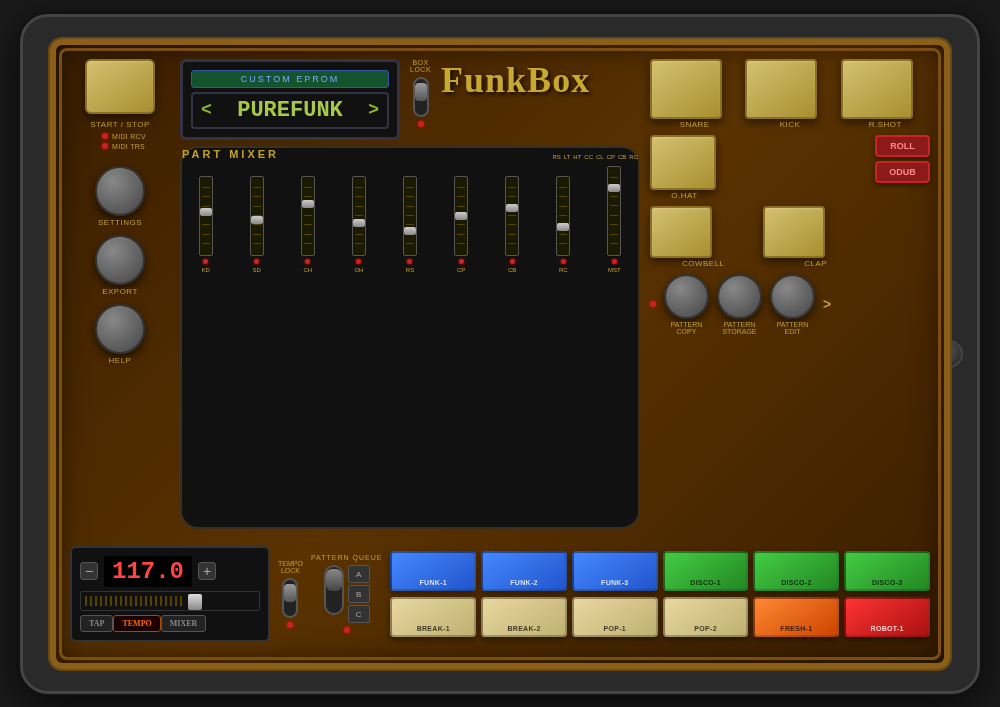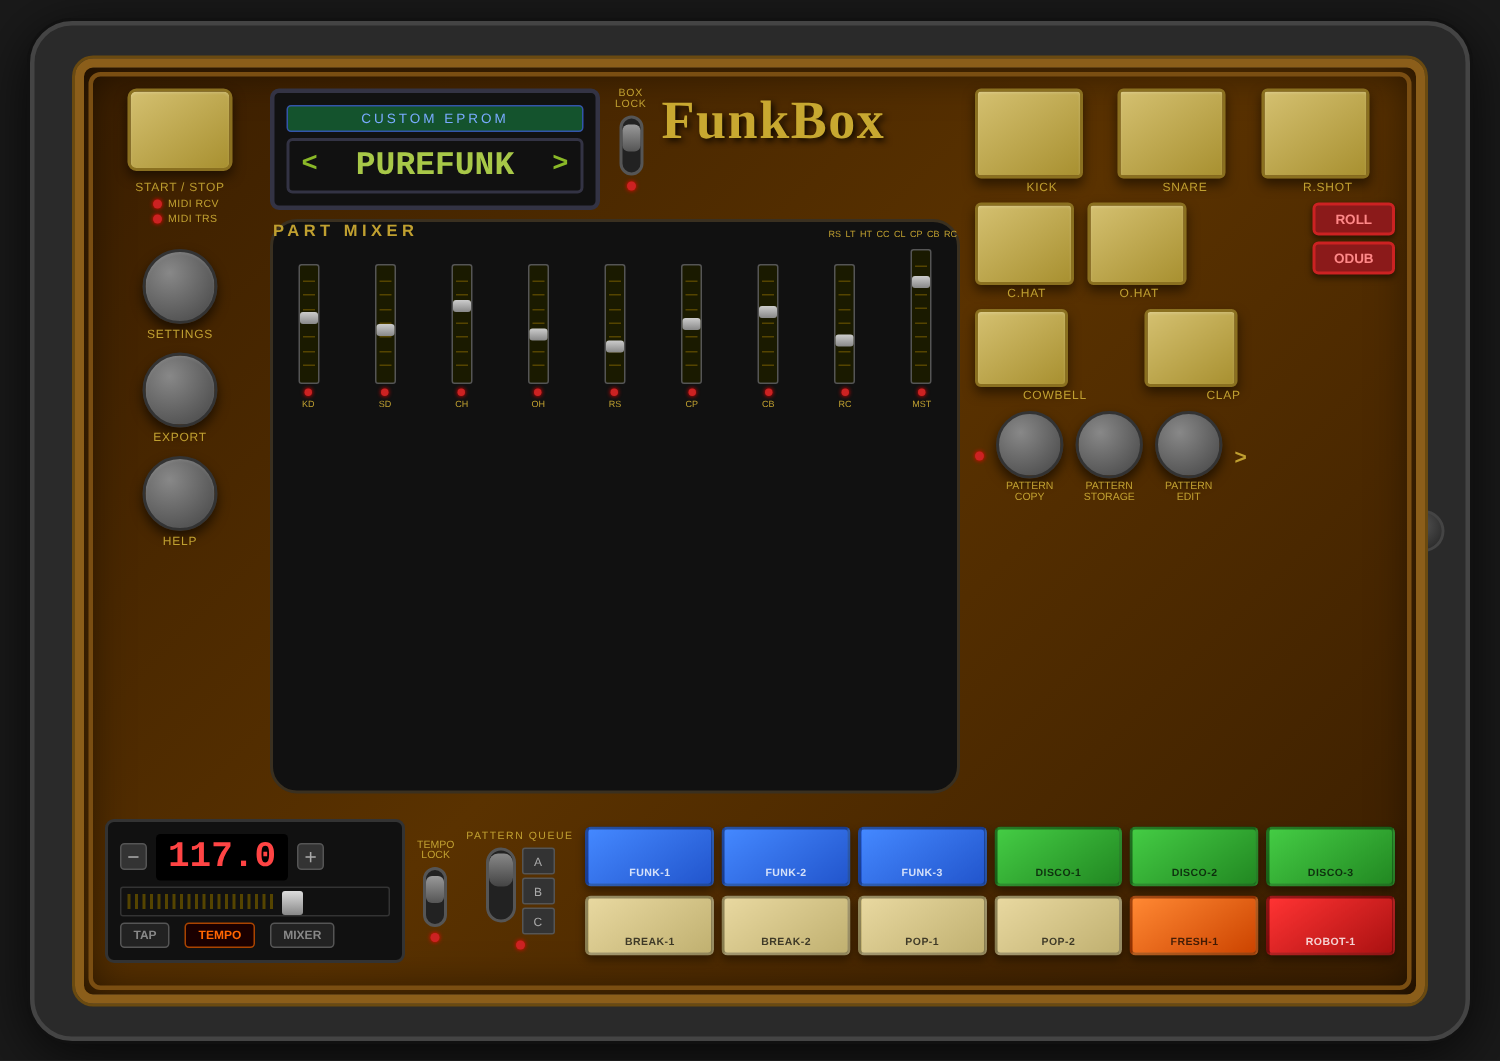--- a/index.html
+++ b/index.html
@@ -440,22 +440,23 @@
       background: linear-gradient(180deg, #ddd, #888);
       border-radius: 2px;
       position: absolute;
       top: 2px;
       left: 60%;
       cursor: pointer;
     }
 
     .bottom-controls {
       display: flex;
-      gap: 10px;
+      gap: 0;
       margin-top: 0;
+      font-family: Liberation Serif, serif;
     }
 
     .bottom-btn {
       padding: 3px 8px;
       border-radius: 3px;
       font-size: 8px;
       font-weight: bold;
       cursor: pointer;
       border: 1px solid #555;
       background: #222;
@@ -855,39 +856,35 @@
               </div>
             </div>
           </div>
         </div>
 
         <div class="drum-pads-panel">
 
           <div class="pad-grid">
             <div>
               <div class="drum-pad" style="height:60px;"></div>
-              <div class="pad-label">KICK</div>
+              <div class="pad-label">SNARE</div>
             </div>
             <div>
               <div class="drum-pad" style="height:60px;"></div>
-              <div class="pad-label">SNARE</div>
+              <div class="pad-label">KICK</div>
             </div>
             <div>
               <div class="drum-pad" style="height:60px;"></div>
               <div class="pad-label">R.SHOT</div>
             </div>
           </div>
 
           <div style="display:flex; gap:6px;">
             <div style="flex:1;">
               <div class="pad-grid">
-                <div>
-                  <div class="drum-pad" style="height:55px;"></div>
-                  <div class="pad-label">C.HAT</div>
-                </div>
                 <div>
                   <div class="drum-pad" style="height:55px;"></div>
                   <div class="pad-label">O.HAT</div>
                 </div>
               </div>
             </div>
             <div class="pad-col-right">
               <div class="special-btn">ROLL</div>
               <div class="special-btn">ODUB</div>
             </div>

